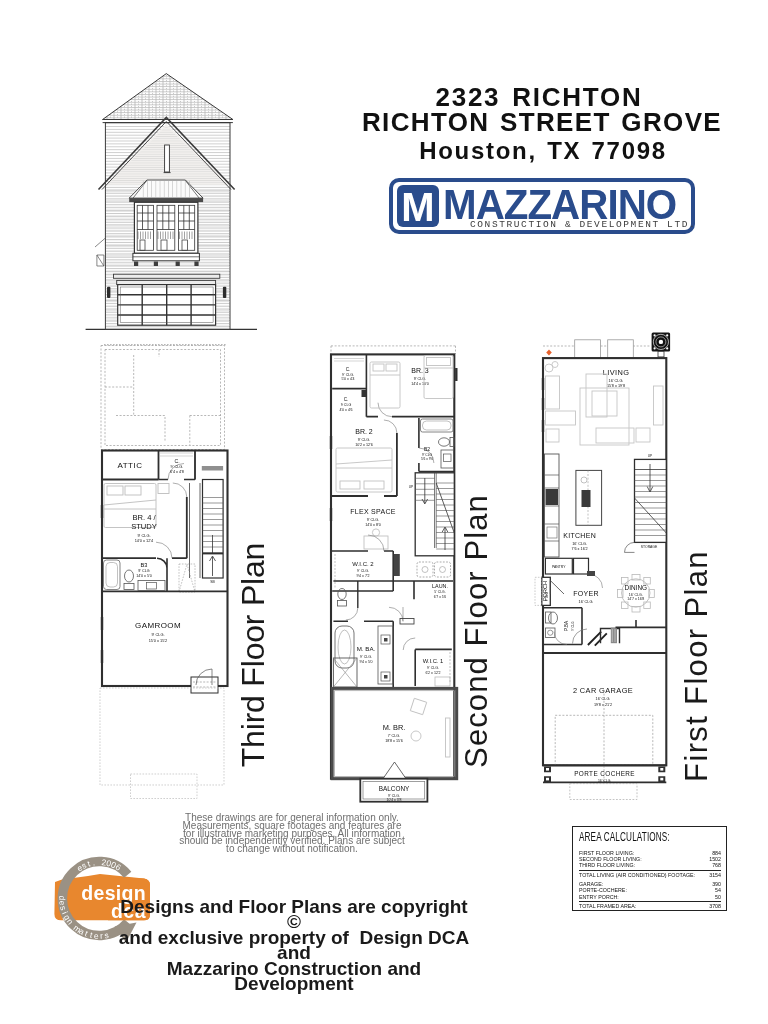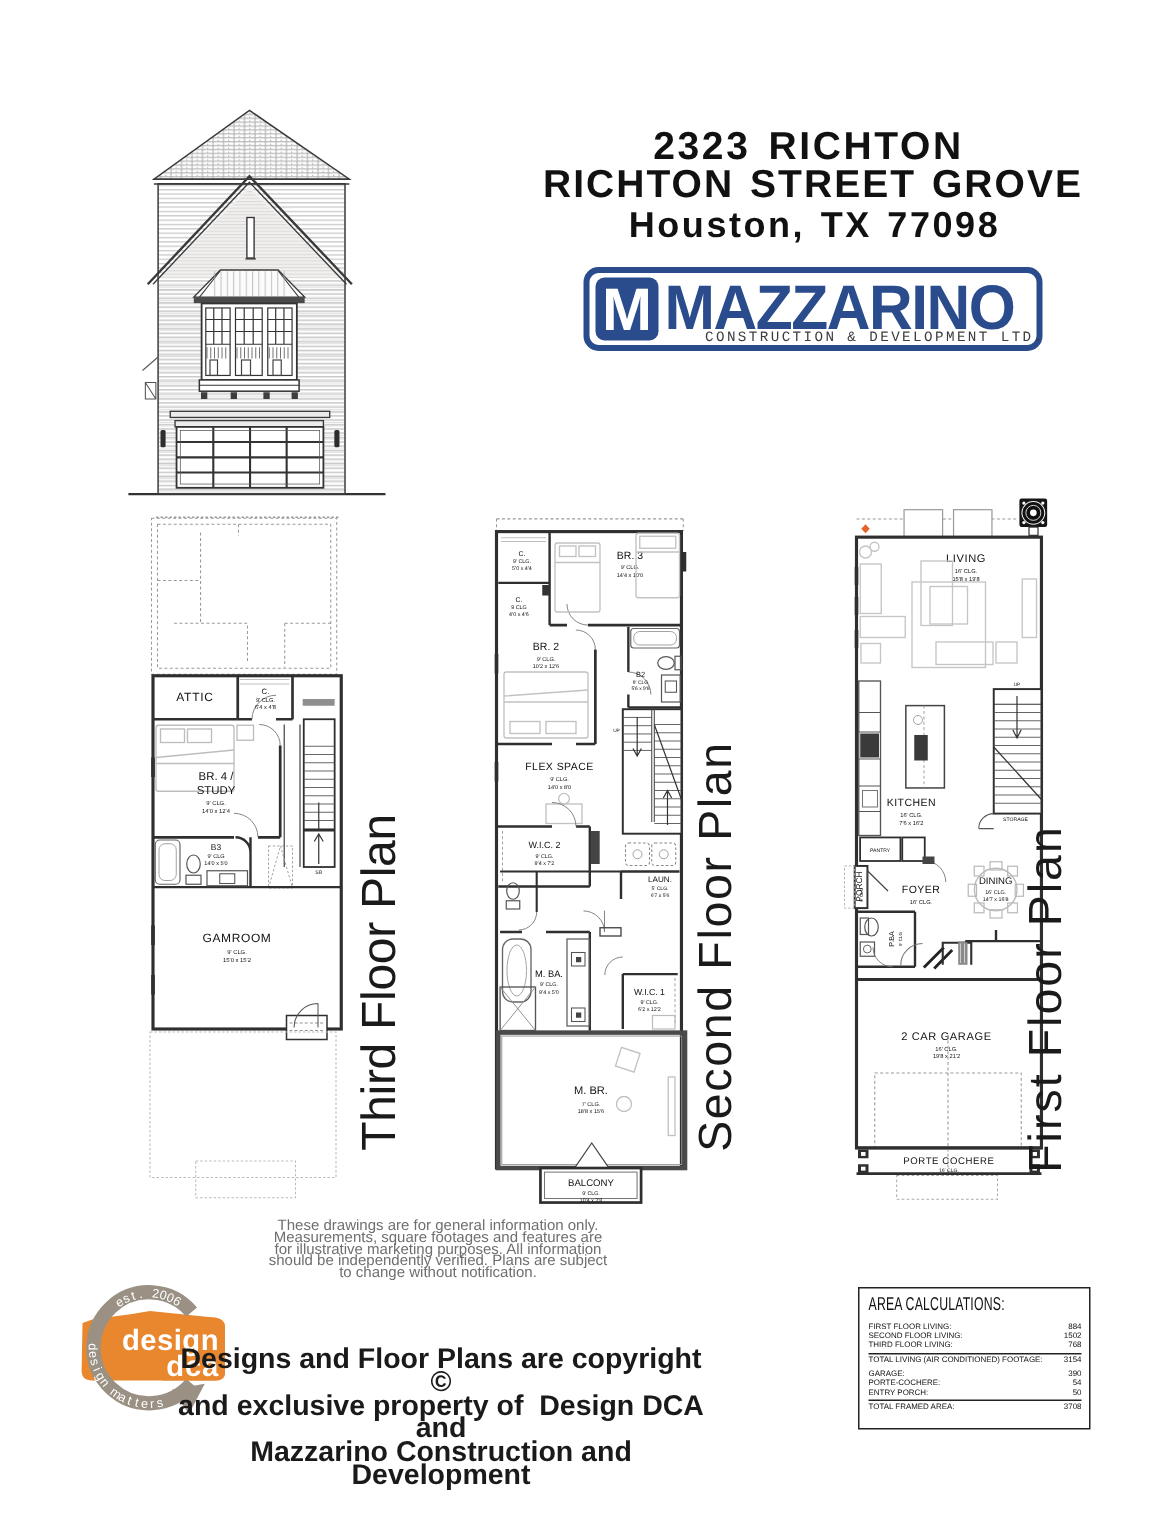--- a/index.html
+++ b/index.html
@@ -353,21 +353,21 @@
 <text x="66" y="463" font-size="3.5" fill="#111" text-anchor="middle">10'4 x 3'8</text>
 
 <g fill="#2f2f2f">
 <rect x="1.8" y="98" width="2.4" height="13"></rect>
 <rect x="1.8" y="170" width="2.4" height="13"></rect>
 <rect x="127.1" y="30" width="2.4" height="13"></rect>
 </g>
 </svg>
 </div>
 
-<div class="abs" style="left:560px;top:328px;">
+<div class="abs" style="left:532px;top:328px;">
 <svg width="142" height="475" viewBox="0 0 142 475" id="planC">
 
 <path d="M11 18 H119" stroke="#9a9a9a" stroke-width="0.7" stroke-dasharray="2 1.6" fill="none"></path>
 
 <rect x="42.7" y="11.8" width="25.7" height="18.2" fill="#fff" stroke="#999" stroke-width="0.8"></rect>
 <rect x="75.7" y="11.8" width="25.6" height="18.2" fill="#fff" stroke="#999" stroke-width="0.8"></rect>
 
 <g>
 <rect x="119.6" y="4.4" width="18.5" height="19" rx="1.5" fill="#151515"></rect>
 <circle cx="122.6" cy="7.4" r="1.1" fill="#fff"></circle>
@@ -570,21 +570,21 @@
 should be independently verified. Plans are subject<br>
 to change without notification.
 </div>
 
 <div class="abs" style="left:114px;top:899px;width:360px;text-align:center;font-weight:bold;font-size:19px;line-height:15.4px;color:#1a1a1a;">
 Designs and Floor Plans are copyright ©<br>
 and exclusive property of&nbsp; Design DCA and<br>
 Mazzarino Construction and Development
 </div>
 
-<div class="abs" style="left:572px;top:858px;width:155px;height:95px;border:1.5px solid #222;box-sizing:border-box;color:#111;">
+<div class="abs" style="left:572px;top:826px;width:155px;height:85px;border:1.5px solid #222;box-sizing:border-box;color:#111;">
   <div style="font-size:12.4px;letter-spacing:0.2px;margin:2.5px 0 0 6px;transform:scaleX(0.66);transform-origin:left;white-space:nowrap;">AREA CALCULATIONS:</div>
   <div style="font-size:5.3px;line-height:6.3px;margin:6px 5px 0 6px;">
     <div style="display:flex;justify-content:space-between;">
         <span>FIRST FLOOR LIVING:</span>
         <span>884</span>
       </div>
     <div style="display:flex;justify-content:space-between;">
         <span>SECOND FLOOR LIVING:</span>
         <span>1502</span>
       </div>

